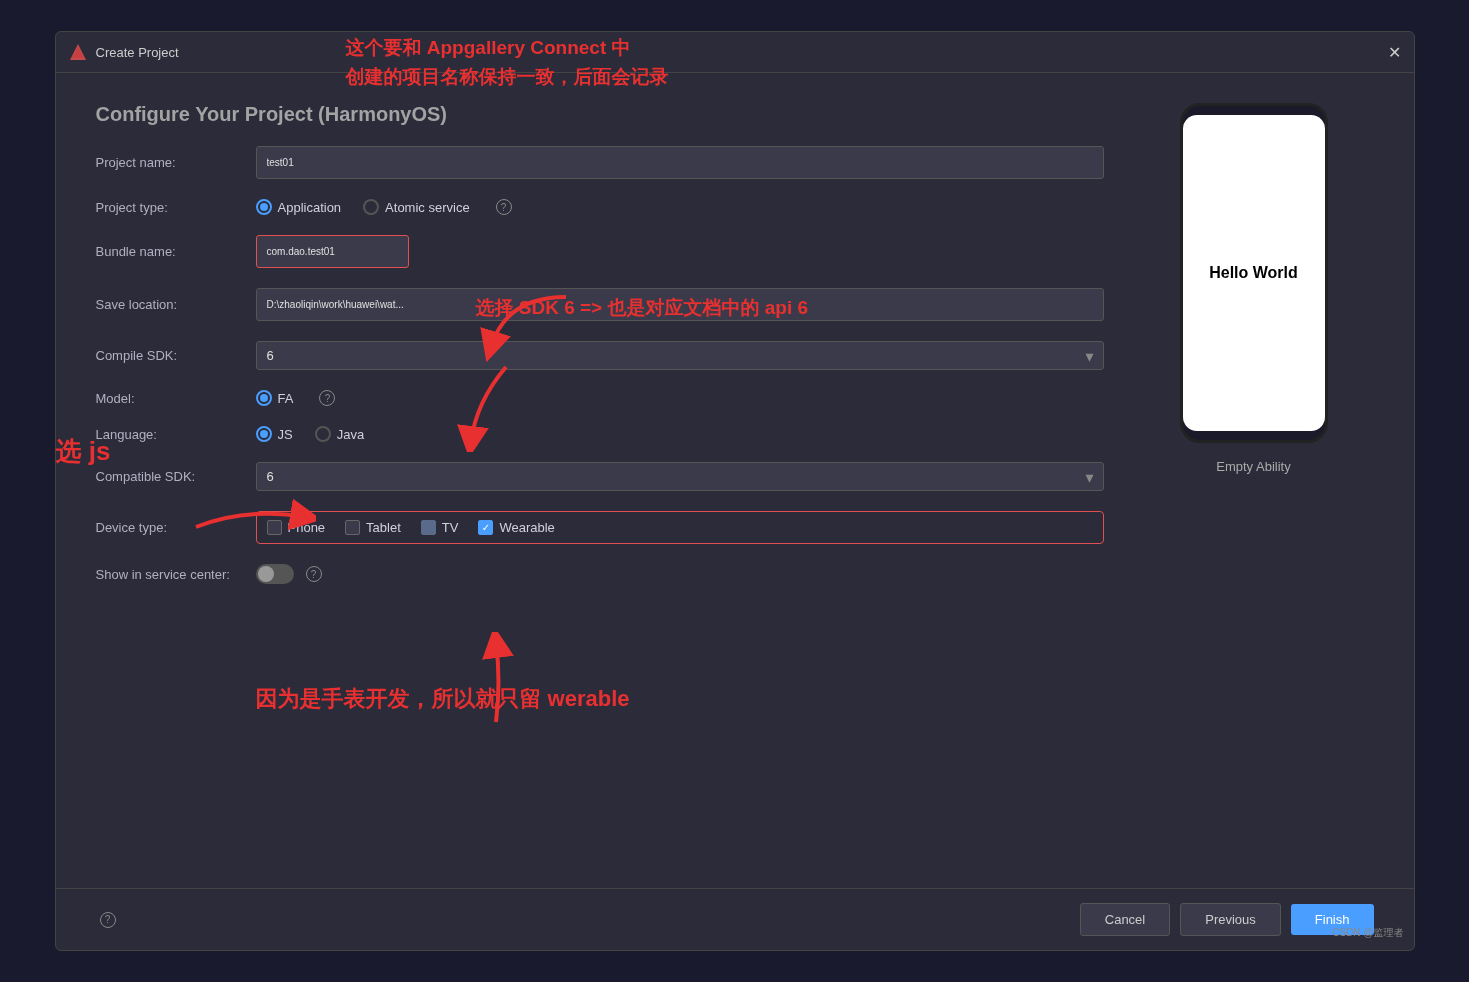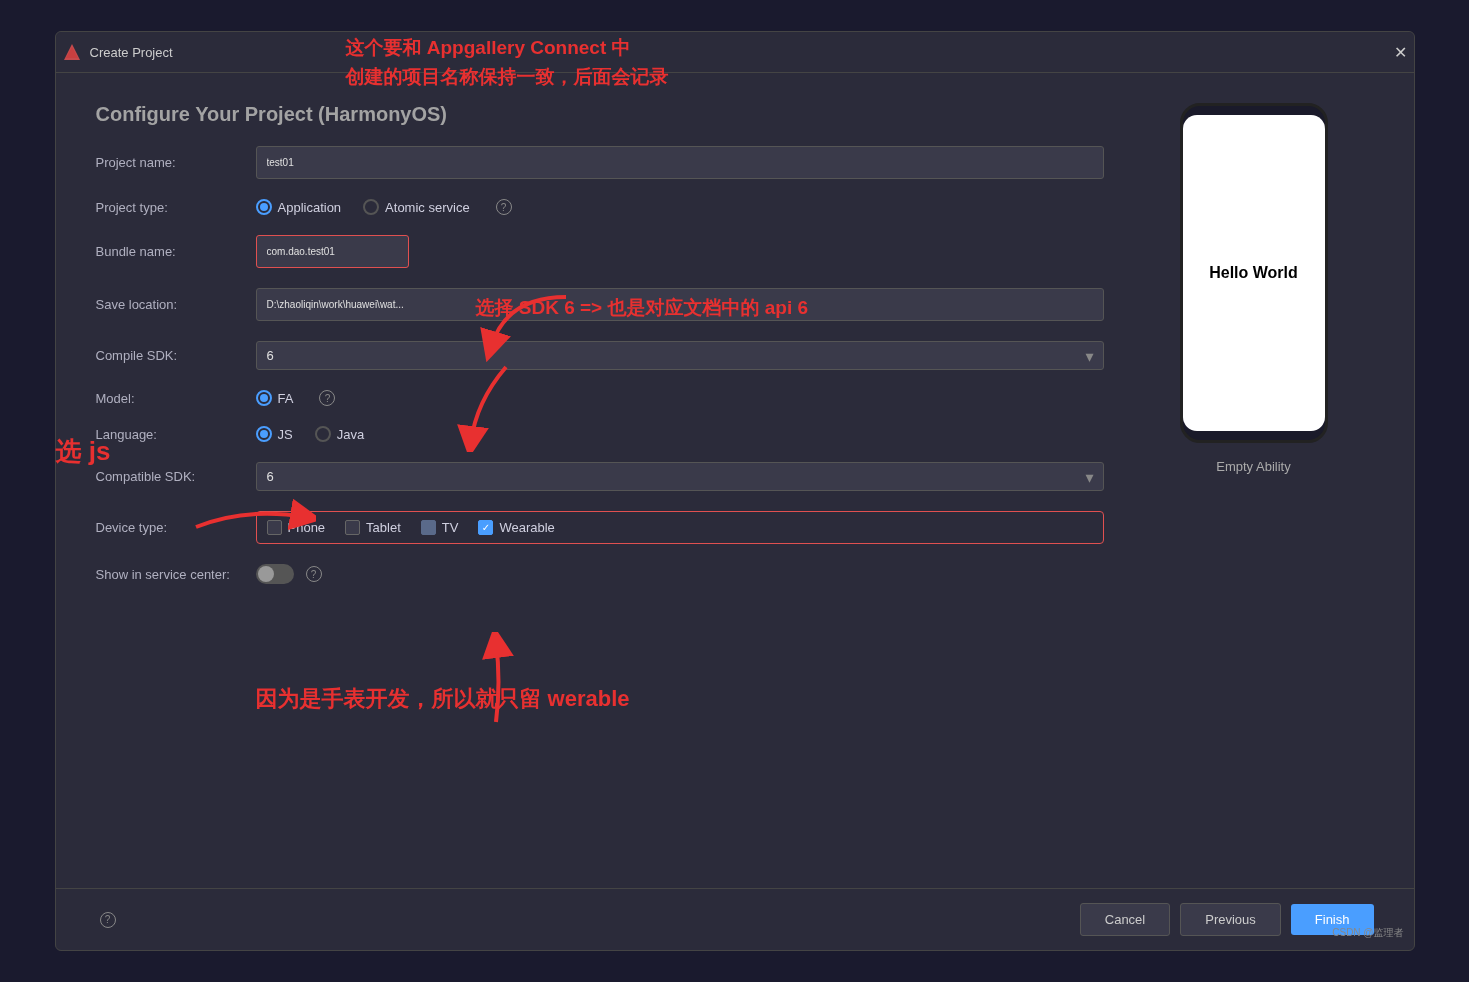--- a/index.html
+++ b/index.html
@@ -17,21 +17,21 @@
       border-radius: 6px;
       width: 1360px;
       min-height: 920px;
       position: relative;
       display: flex;
       flex-direction: column;
     }
     .title-bar {
       background: #2b2b3a;
       border-bottom: 1px solid #444;
-      padding: 10px 6px;
+      padding: 10px 12px;
       display: flex;
       align-items: center;
       justify-content: space-between;
       border-radius: 6px 6px 0 0;
     }
     .title-bar-left {
       display: flex;
       align-items: center;
       gap: 8px;
     }

